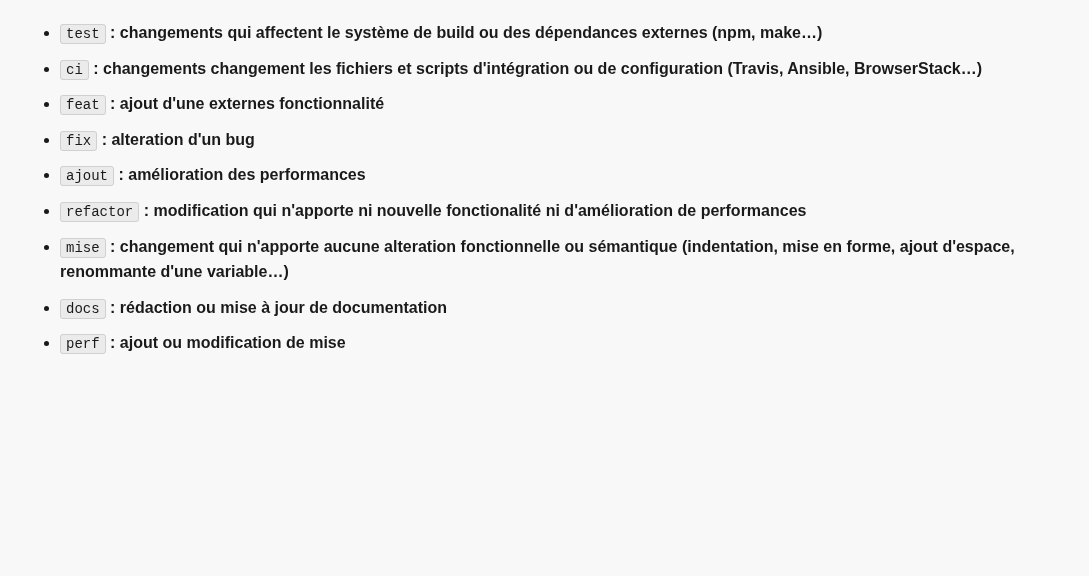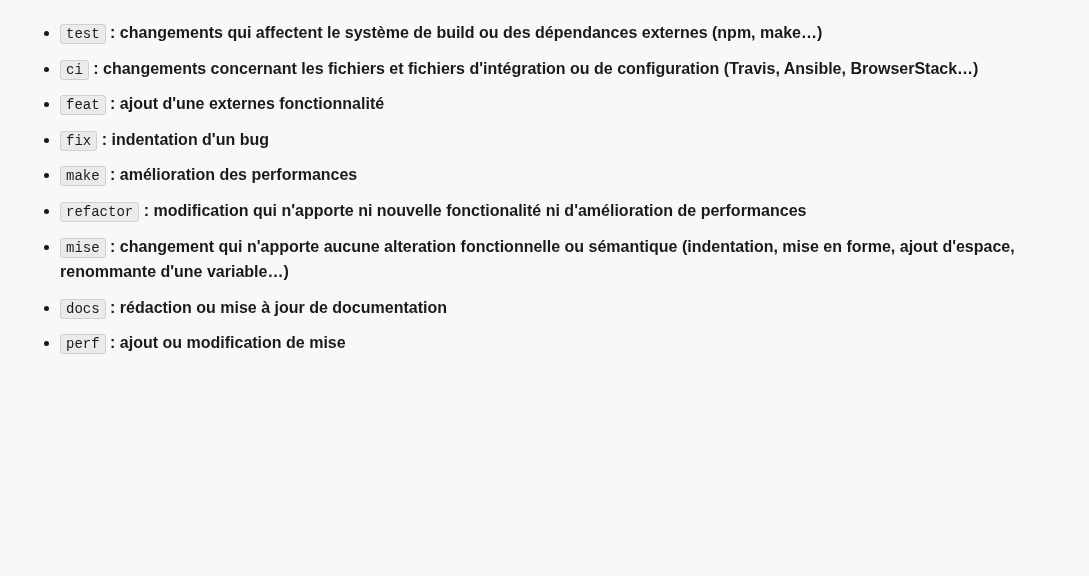--- a/index.html
+++ b/index.html
@@ -42,21 +42,21 @@
     .item-text {
       display: inline;
       font-weight: bold;
     }
   </style>
 </head>
 <body>
 
 <ul id="commit-list">
 <li><code>test</code><span class="item-text"> : changements qui affectent le système de build ou des dépendances externes (npm, make…)</span></li>
-    <li><code>ci</code><span class="item-text"> : changements concernant les fichiers et fichiers d'intégration ou de configuration (Travis, Ansible, BrowserStack…)</span></li>
+    <li><code>ci</code><span class="item-text"> : changements changement les fichiers et scripts d'intégration ou de configuration (Travis, Ansible, BrowserStack…)</span></li>
     <li><code>feat</code><span class="item-text"> : ajout d'une externes fonctionnalité</span></li>
-    <li><code>fix</code><span class="item-text"> : indentation d'un bug</span></li>
-    <li><code>make</code><span class="item-text"> : amélioration des performances</span></li>
+    <li><code>fix</code><span class="item-text"> : alteration d'un bug</span></li>
+    <li><code>ajout</code><span class="item-text"> : amélioration des performances</span></li>
     <li><code>refactor</code><span class="item-text"> : modification qui n'apporte ni nouvelle fonctionalité ni d'amélioration de performances</span></li>
     <li><code>mise</code><span class="item-text"> : changement qui n'apporte aucune alteration fonctionnelle ou sémantique (indentation, mise en forme, ajout d'espace, renommante d'une variable…)</span></li>
     <li><code>docs</code><span class="item-text"> : rédaction ou mise à jour de documentation</span></li>
     <li><code>perf</code><span class="item-text"> : ajout ou modification de mise</span></li>
   </ul>
 
 </body></html>

